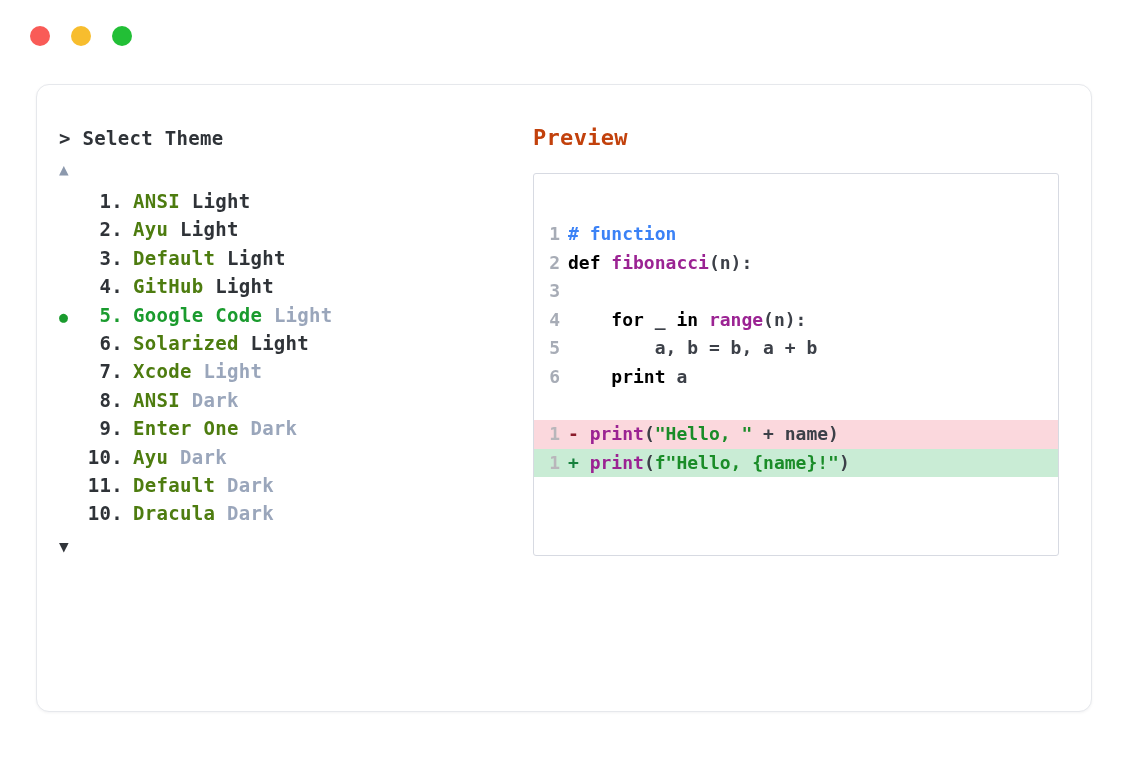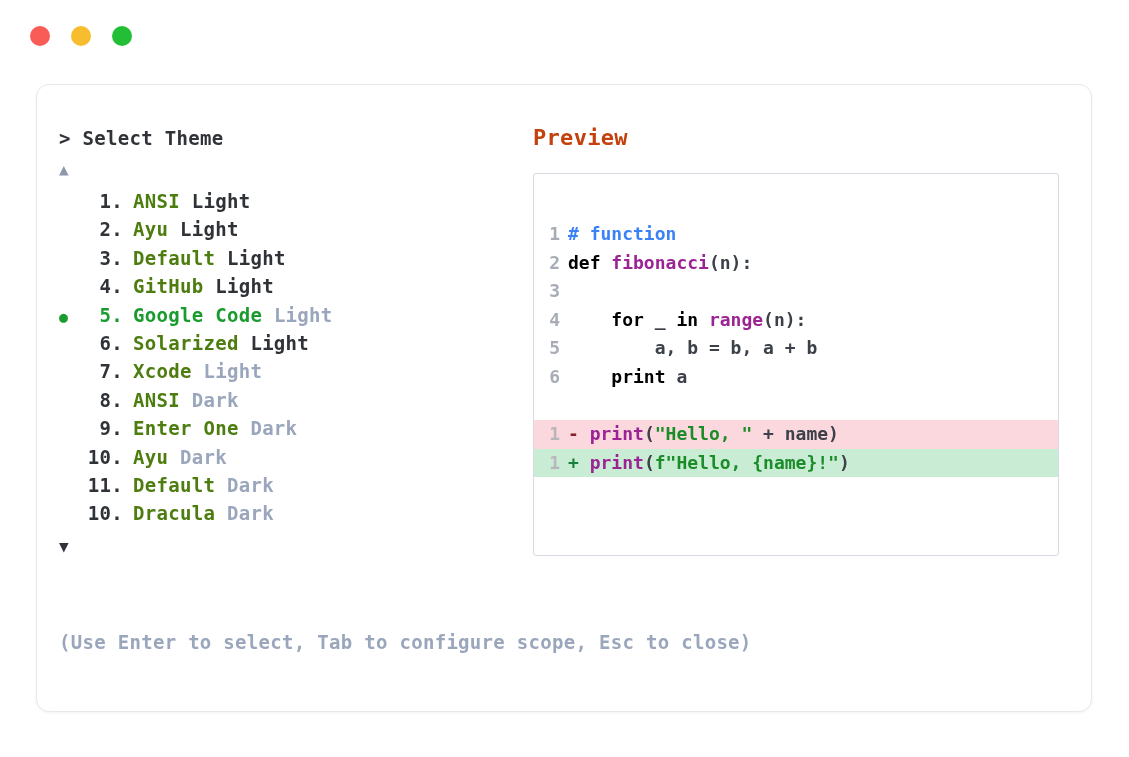--- a/index.html
+++ b/index.html
@@ -222,21 +222,20 @@
           <div class="theme-row"><span class="bullet-cell"> </span><span class="num-cell">8.</span><span class="name-cell">ANSI </span><span class="mode-cell muted">Dark</span></div>
           <div class="theme-row"><span class="bullet-cell"> </span><span class="num-cell">9.</span><span class="name-cell">Enter One </span><span class="mode-cell muted">Dark</span></div>
           <div class="theme-row"><span class="bullet-cell"> </span><span class="num-cell">10.</span><span class="name-cell">Ayu </span><span class="mode-cell muted">Dark</span></div>
           <div class="theme-row"><span class="bullet-cell"> </span><span class="num-cell">11.</span><span class="name-cell">Default </span><span class="mode-cell muted">Dark</span></div>
           <div class="theme-row"><span class="bullet-cell"> </span><span class="num-cell">10.</span><span class="name-cell">Dracula </span><span class="mode-cell muted">Dark</span></div>
         </div>
 
     <div class="scroll-arrow down">▼</div>
   </div>
 
-  <div class="hint">(Use Enter to select, Tab to configure scope, Esc to close)</div>
 
   <div class="right-col">
     <div class="preview-label">Preview</div>
     <div class="code-panel">
       <div class="code-lines" id="code-lines">
             <div class="code-line"><span class="ln">1</span><span class="code-text"><span class="t-comment"># function</span></span></div>
             <div class="code-line"><span class="ln">2</span><span class="code-text"><span class="t-keyword">def </span><span class="t-func">fibonacci</span><span class="t-plain">(n):</span></span></div>
             <div class="code-line"><span class="ln">3</span></div>
             <div class="code-line"><span class="ln">4</span><span class="code-text"><span class="t-plain">    </span><span class="t-keyword">for</span><span class="t-plain"> _ </span><span class="t-keyword">in</span><span class="t-plain"> </span><span class="t-builtin">range</span><span class="t-plain">(n):</span></span></div>
             <div class="code-line"><span class="ln">5</span><span class="code-text"><span class="t-plain">        a, b = b, a + b</span></span></div>

